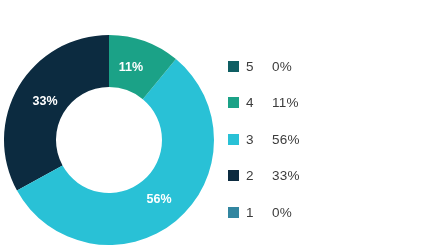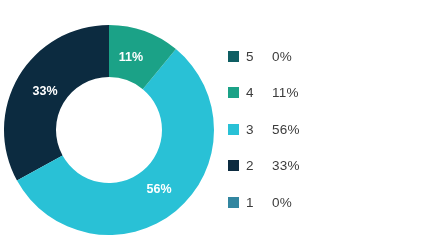--- a/index.html
+++ b/index.html
@@ -10,21 +10,21 @@
   body {
     width: 443px;
     height: 246px;
     font-family: "Liberation Sans", sans-serif;
     overflow: hidden;
     position: relative;
   }
   #chart-root {
     position: absolute;
     left: 0;
-    top: 8px;
+    top: 18px;
     width: 443px;
     height: 176px;
     background: #ffffff;
   }
   .donut-area {
     position: absolute;
     left: 0;
     top: 0;
     width: 224px;
     height: 246px;

